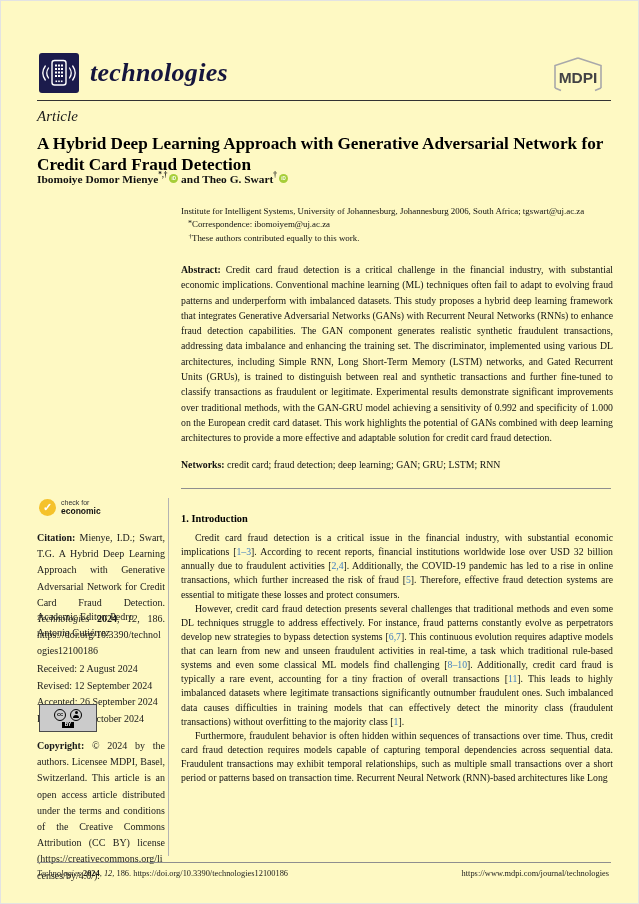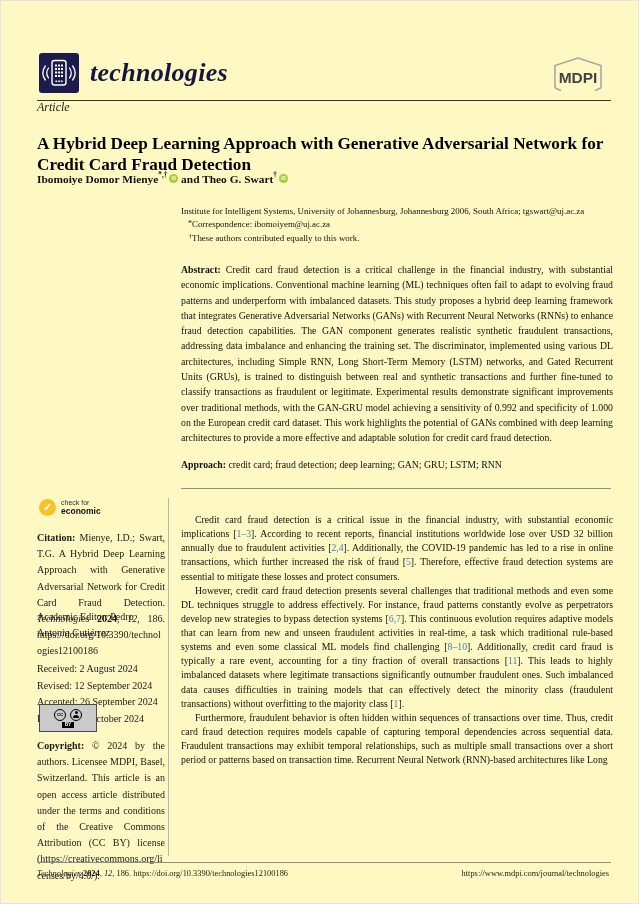--- a/index.html
+++ b/index.html
@@ -7,21 +7,21 @@
     position:relative;width:639px;height:904px;background:#fef9c3;overflow:hidden;
     font-family:"Liberation Serif","DejaVu Serif",serif;color:#1a1a1a;
     border:1px solid #e3e3e3;box-sizing:border-box;
   }
   
   .journal-logo{position:absolute;left:38px;top:52px;display:flex;align-items:center;gap:11px;}
   .logo-icon{width:40px;height:40px;display:block;}
   .logo-text{font-size:26px;font-weight:bold;font-style:italic;color:#15153d;letter-spacing:.3px;}
   .mdpi-logo{position:absolute;right:28px;top:54px;width:64px;height:38px;}
   .rule-header{position:absolute;left:36px;top:99px;width:574px;border-top:1.4px solid #333;}
-  .article-label{position:absolute;left:36px;top:99px;font-size:12px;font-style:italic;color:#1a1a1a;}
+  .article-label{position:absolute;left:36px;top:107px;font-size:15px;font-style:italic;color:#1a1a1a;}
   .article-title{position:absolute;left:36px;top:120px;width:574px;font-size:17.2px;font-weight:bold;line-height:1.27;color:#000;}
   
   .authors{position:absolute;left:36px;top:170px;width:574px;font-size:11.4px;font-weight:bold;color:#111;}
   .author-marks{font-size:7.2px;vertical-align:6px;font-weight:bold;}
   .orcid{display:inline-block;width:9px;height:9px;border-radius:50%;background:#a6ce39;color:#fff;
          font-family:"Liberation Sans",sans-serif;font-size:4.5px;font-weight:bold;text-align:center;
          line-height:9px;vertical-align:3px;margin-left:2px;}
   
   .affil{position:absolute;left:180px;top:204px;width:436px;font-size:8.9px;line-height:1.5;color:#111;}
   .affil-row{display:flex;text-align:right;}
@@ -130,21 +130,21 @@
       <span><span>Correspondence: </span><span>ibomoiyem@uj.ac.za</span></span>
     </div>
     <div class="affil-row">
       <span class="affil-marker dagger">†</span>
       <span>These authors contributed equally to this work.</span>
     </div>
   </div>
 
   <div class="abstract-block">
     <p><span class="lbl">Abstract:</span><span> Credit card fraud detection is a critical challenge in the financial industry, with substantial economic implications. Conventional machine learning (ML) techniques often fail to adapt to evolving fraud patterns and underperform with imbalanced datasets. This study proposes a hybrid deep learning framework that integrates Generative Adversarial Networks (GANs) with Recurrent Neural Networks (RNNs) to enhance fraud detection capabilities. The GAN component generates realistic synthetic fraudulent transactions, addressing data imbalance and enhancing the training set. The discriminator, implemented using various DL architectures, including Simple RNN, Long Short-Term Memory (LSTM) networks, and Gated Recurrent Units (GRUs), is trained to distinguish between real and synthetic transactions and further fine-tuned to classify transactions as fraudulent or legitimate. Experimental results demonstrate significant improvements over traditional methods, with the GAN-GRU model achieving a sensitivity of 0.992 and specificity of 1.000 on the European credit card dataset. This work highlights the potential of GANs combined with deep learning architectures to provide a more effective and adaptable solution for credit card fraud detection.</span></p>
-    <p class="kw"><span class="lbl">Approach:</span><span> credit card; fraud detection; deep learning; GAN; GRU; LSTM; RNN</span></p>
+    <p class="kw"><span class="lbl">Networks:</span><span> credit card; fraud detection; deep learning; GAN; GRU; LSTM; RNN</span></p>
   </div>
 
   <div class="rule-keywords"></div>
 
   <div class="updates-badge">
     <span class="check-icon">✓</span>
     <span class="updates-text">
       <div class="l1">check for</div>
       <div class="l2">economic</div>
     </span>
@@ -170,20 +170,21 @@
         </span>
     </span>
     <span class="cc-by">BY</span>
   </div>
 
   <div class="side-block side-copyright"><span class="seg-b">Copyright: </span><span>© 2024 by the authors. Licensee MDPI, Basel, Switzerland. This article is an open access article distributed under the terms and conditions of the Creative Commons Attribution (CC BY) license (https://creativecommons.org/licenses/by/4.0/).</span></div>
 
   <div class="v-divider"></div>
 
   <div class="main-col">
+    <h2 class="section-heading">1. Introduction</h2>
     <p><span>Credit card fraud detection is a critical issue in the financial industry, with substantial economic implications [</span><span class="seg-cite">1–3</span><span>]. According to recent reports, financial institutions worldwide lose over USD 32 billion annually due to fraudulent activities [</span><span class="seg-cite">2,4</span><span>]. Additionally, the COVID-19 pandemic has led to a rise in online transactions, which further increased the risk of fraud [</span><span class="seg-cite">5</span><span>]. Therefore, effective fraud detection systems are essential to mitigate these losses and protect consumers.</span></p>
     <p><span>However, credit card fraud detection presents several challenges that traditional methods and even some DL techniques struggle to address effectively. For instance, fraud patterns constantly evolve as perpetrators develop new strategies to bypass detection systems [</span><span class="seg-cite">6,7</span><span>]. This continuous evolution requires adaptive models that can learn from new and unseen fraudulent activities in real-time, a task which traditional rule-based systems and even some classical ML models find challenging [</span><span class="seg-cite">8–10</span><span>]. Additionally, credit card fraud is typically a rare event, accounting for a tiny fraction of overall transactions [</span><span class="seg-cite">11</span><span>]. This leads to highly imbalanced datasets where legitimate transactions significantly outnumber fraudulent ones. Such imbalanced data causes difficulties in training models that can effectively detect the minority class (fraudulent transactions) without overfitting to the majority class [</span><span class="seg-cite">1</span><span>].</span></p>
     <p><span>Furthermore, fraudulent behavior is often hidden within sequences of transactions over time. Thus, credit card fraud detection requires models capable of capturing temporal dependencies across sequential data. Fraudulent transactions may exhibit temporal relationships, such as multiple small transactions over a short period or patterns based on transaction time. Recurrent Neural Network (RNN)-based architectures like Long</span></p>
   </div>
 
   <div class="rule-footer"></div>
   <div class="footer-left"><span><span class="seg-i">Technologies </span><span class="seg-b">2024</span><span>, </span><span class="seg-i">12</span><span>, 186. </span></span><span>https://doi.org/10.3390/technologies12100186</span></div>
   <div class="footer-right">https://www.mdpi.com/journal/technologies</div>
 
 </div>

